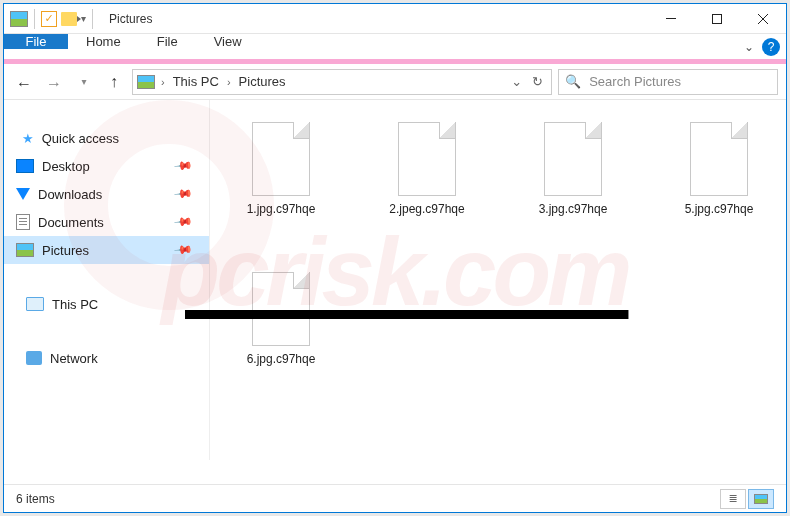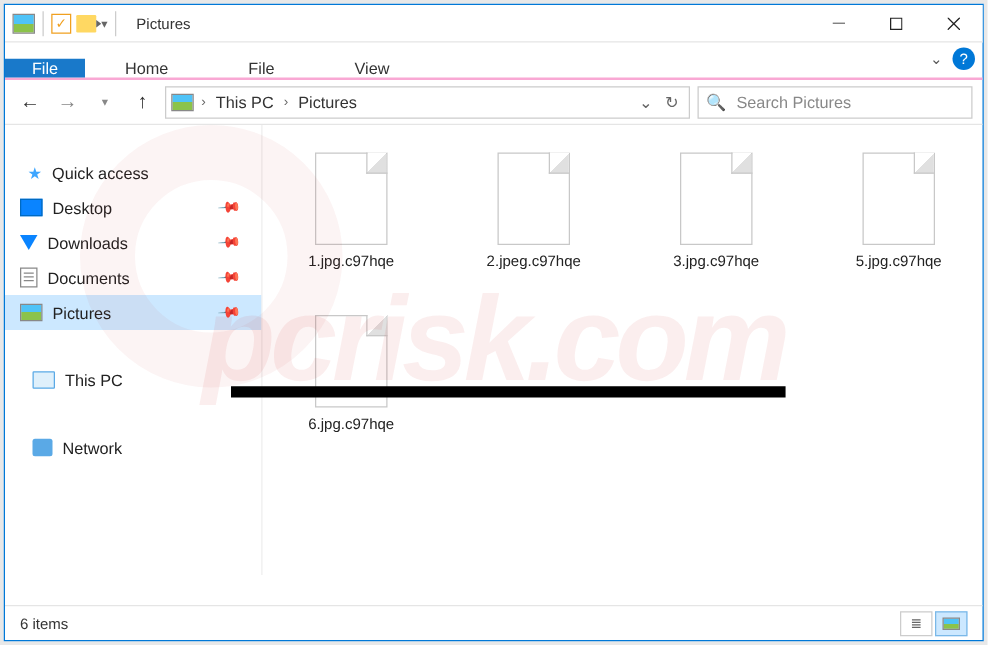--- a/index.html
+++ b/index.html
@@ -10,23 +10,23 @@
 .tb-icon { width: 18px; height: 16px; background: linear-gradient(#4fc3f7 50%, #8bc34a 50%); border: 1px solid #888; }
 .tb-sep { width: 1px; height: 20px; background: #ccc; margin: 0 2px; }
 .tb-check { width: 16px; height: 16px; border: 1px solid #f0a020; display: flex; align-items: center; justify-content: center; color: #f0a020; font-size: 11px; }
 .tb-folder { width: 16px; height: 14px; background: #ffd862; border-radius: 1px; position: relative; }
 .tb-folder::after { content: ""; position: absolute; right: -4px; top: 4px; border-left: 4px solid #666; border-top: 3px solid transparent; border-bottom: 3px solid transparent; }
 .tb-title { margin-left: 10px; font-size: 12px; color: #333; }
 .tb-spacer { flex: 1; }
 .win-btns { display: flex; }
 .win-btn { width: 46px; height: 30px; display: flex; align-items: center; justify-content: center; color: #222; font-size: 14px; }
 .win-btn svg { display: block; }
-.ribbon-tabs { height: 30px; display: flex; align-items: flex-end; border-bottom: 2px solid #f9a8d4; position: relative; }
+.ribbon-tabs { height: 30px; display: flex; align-items: flex-start; border-bottom: 5px solid #f9a8d4; position: relative; }
 .file-tab { background: #1979ca; color: #fff; width: 64px; display: flex; align-items: center; justify-content: center; font-size: 13px; }
-.rtab { padding: 0 32px; display: flex; align-items: center; font-size: 13px; color: #333; }
+.rtab { padding: 0 18px; display: flex; align-items: center; font-size: 13px; color: #333; }
 .ribbon-right { position: absolute; right: 6px; top: 4px; display: flex; align-items: center; gap: 8px; }
 .chev { color: #555; font-size: 12px; }
 .help { width: 18px; height: 18px; border-radius: 50%; background: #0078d7; color: #fff; font-size: 12px; display: flex; align-items: center; justify-content: center; }
 .addr-row { height: 36px; display: flex; align-items: center; padding: 4px 8px; gap: 6px; border-bottom: 1px solid #e5e5e5; }
 .nav-btn { width: 24px; height: 24px; display: flex; align-items: center; justify-content: center; color: #888; }
 .nav-btn.active { color: #333; }
 .addr-bar { flex: 1; height: 26px; border: 1px solid #ccc; display: flex; align-items: center; padding: 0 4px; gap: 6px; font-size: 13px; color: #333; }
 .addr-bar .crumb { padding: 0 2px; }
 .addr-bar .gt { color: #666; font-size: 11px; }
 .addr-end { margin-left: auto; display: flex; align-items: center; gap: 10px; color: #666; padding-right: 4px; }
@@ -40,21 +40,21 @@
 .qa-star { color: #3ea6ff; font-size: 13px; }
 .ni-icon { width: 18px; height: 14px; display: inline-block; }
 .ni-desktop { background: #0a84ff; border: 1px solid #006ac1; }
 .ni-down { width: 0; height: 0; border-left: 7px solid transparent; border-right: 7px solid transparent; border-top: 12px solid #0a84ff; }
 .ni-doc { width: 14px; height: 16px; background: #fff; border: 1px solid #888; position: relative; }
 .ni-doc::before { content: ""; position: absolute; left: 2px; top: 3px; right: 2px; height: 1px; background: #888; box-shadow: 0 3px 0 #888, 0 6px 0 #888; }
 .ni-pic { width: 18px; height: 14px; background: linear-gradient(#4fc3f7 50%, #8bc34a 50%); border: 1px solid #888; }
 .ni-pc { width: 18px; height: 14px; background: #dff0fb; border: 1px solid #5aa9e6; border-radius: 1px; }
 .ni-net { width: 16px; height: 14px; background: #5aa9e6; border-radius: 2px; }
 .spacer-v { height: 26px; }
-.content { flex: 1; padding: 22px 10px 10px 22px; display: flex; flex-wrap: wrap; align-content: flex-start; gap: 36px 48px; }
+.content { flex: 1; padding: 22px 10px 10px 22px; display: flex; flex-wrap: wrap; align-content: flex-start; gap: 56px 48px; }
 .file { width: 98px; display: flex; flex-direction: column; align-items: center; font-size: 12px; color: #222; text-align: center; }
 .file-icon { width: 58px; height: 74px; background: #fff; border: 1px solid #c8c8c8; position: relative; margin-bottom: 6px; }
 .file-icon::before { content: ""; position: absolute; top: 0; right: 0; width: 16px; height: 16px; background: linear-gradient(135deg, transparent 49%, #e0e0e0 50%); }
 .file-icon::after { content: ""; position: absolute; top: -1px; right: -1px; width: 16px; height: 16px; background: linear-gradient(135deg, #fff 49%, transparent 50%); border-left: 1px solid #c8c8c8; border-bottom: 1px solid #c8c8c8; }
 .statusbar { height: 28px; border-top: 1px solid #e5e5e5; display: flex; align-items: center; padding: 0 12px; font-size: 12px; color: #333; margin-top: 24px; }
 .statusbar .sb-right { margin-left: auto; display: flex; gap: 2px; }
 .view-btn { width: 26px; height: 20px; border: 1px solid #ccc; display: flex; align-items: center; justify-content: center; font-size: 11px; color: #666; }
 .view-btn.sel { background: #cce8ff; border-color: #7ab8e8; }
 .watermark { position: absolute; inset: 0; pointer-events: none; display: flex; align-items: center; justify-content: center; text-decoration: underline; }
 .watermark span { font-size: 96px; font-weight: 700; font-style: italic; color: rgba(200,40,40,0.08); letter-spacing: -4px; transform: translateY(14px); }

